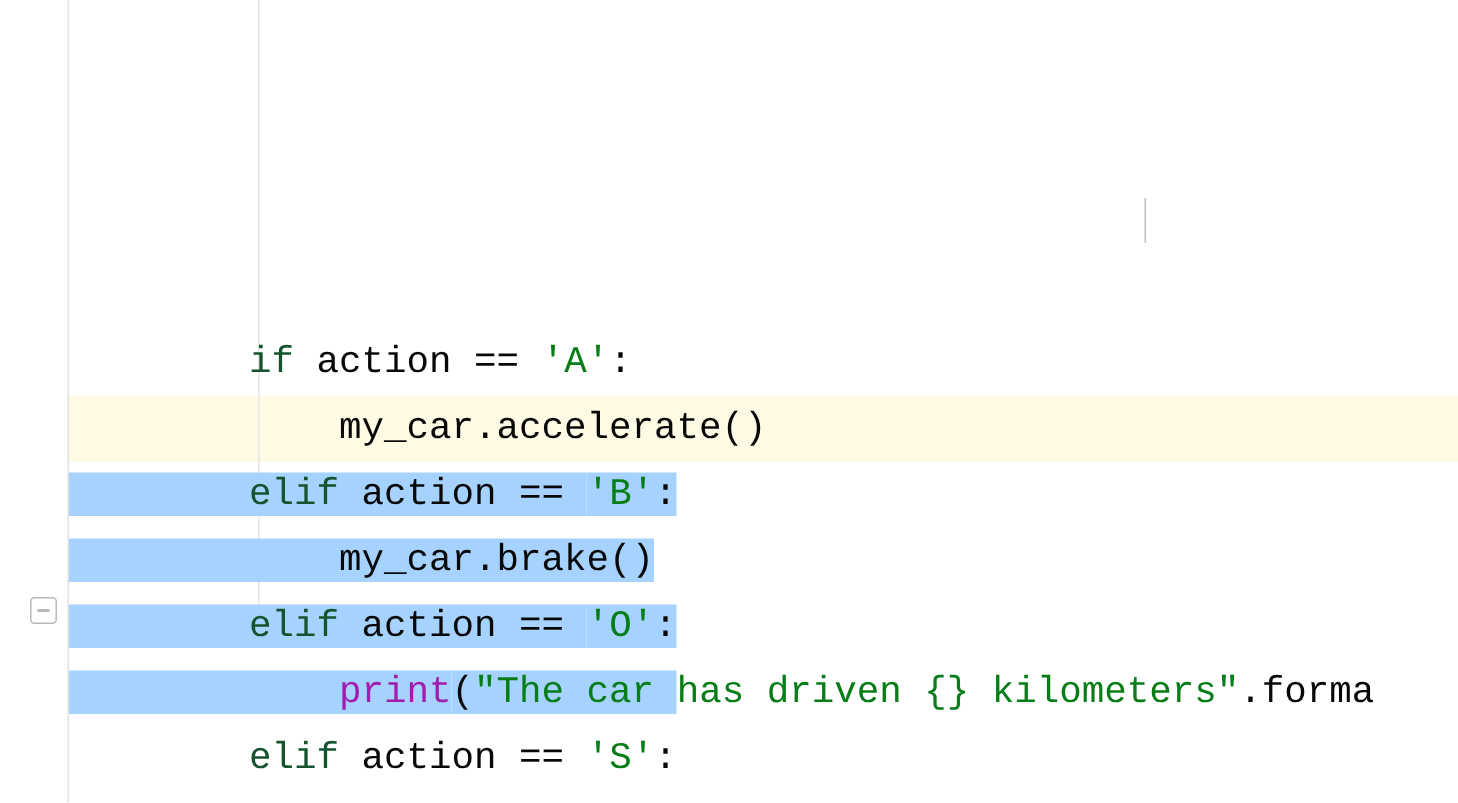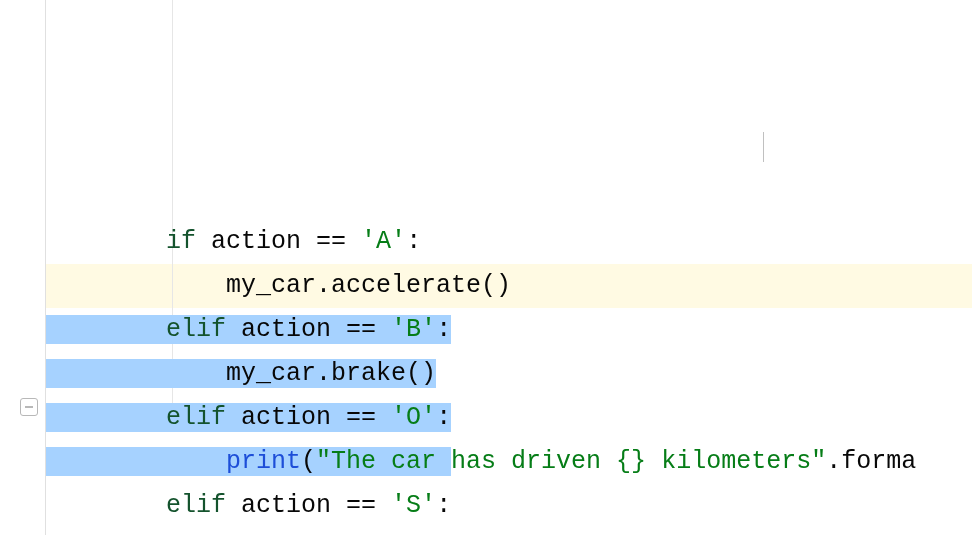--- a/index.html
+++ b/index.html
@@ -71,21 +71,21 @@
     left: 126px;
     width: 1px;
     background: #e6e6e6;
     z-index: 1;
   }
   .sel {
     background: #a6d2ff;
   }
   .kw  { color: #14532d; }
   .str { color: #067d17; }
-  .fn  { color: #1d4ed8; }
+  .fn  { color: #a21caf; }
   .plain { color: #080808; }
   .op  { color: #080808; }
   .cursor-caret {
     position: absolute;
     left: 717px;
     top: 132px;
     width: 1px;
     height: 30px;
     background: #c0c0c0;
     z-index: 3;

